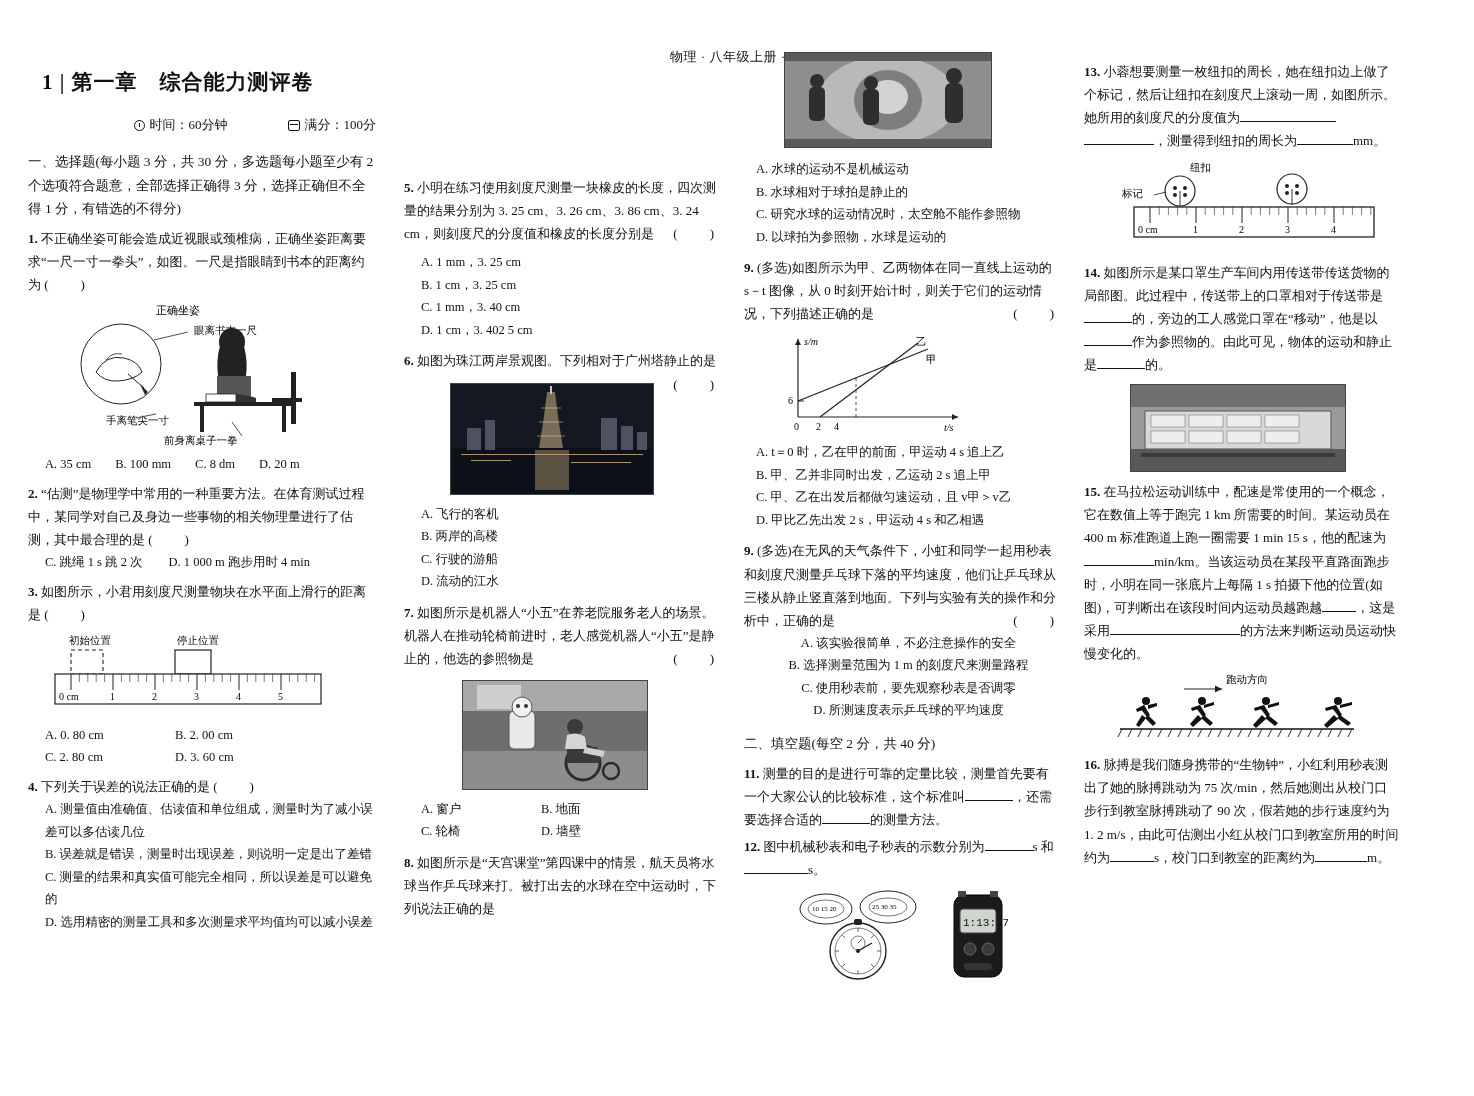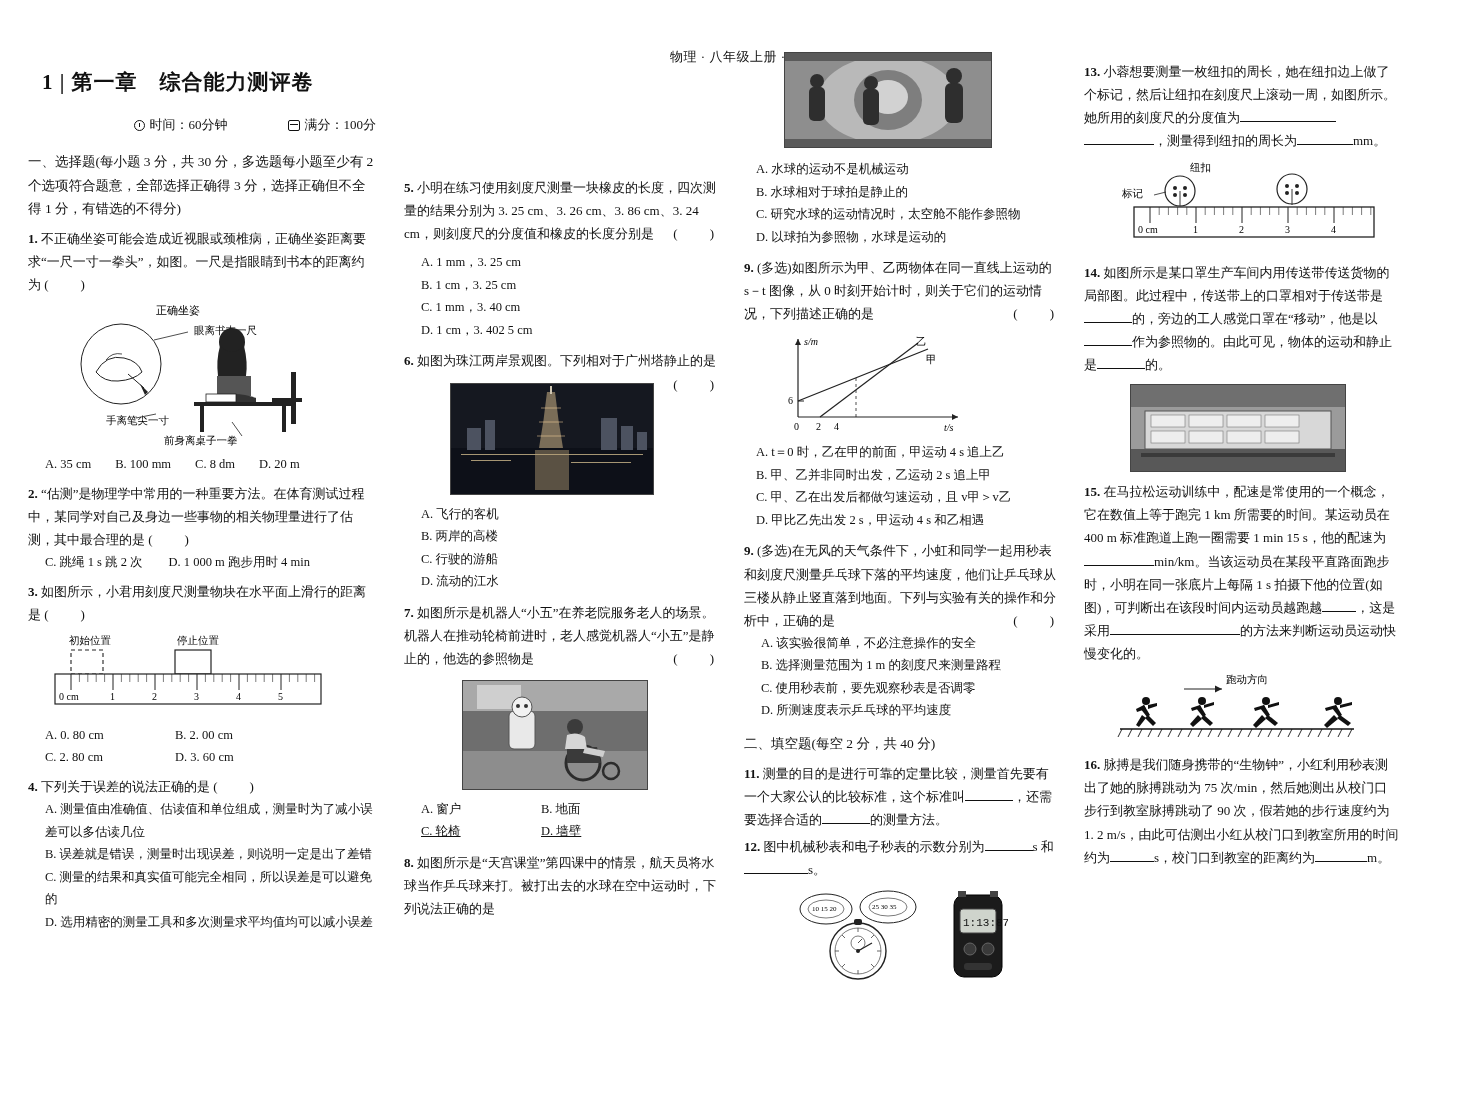--- a/index.html
+++ b/index.html
@@ -312,21 +312,21 @@
         <path d="M104 54 q10 -4 18 2 l2 12 l-22 0z" fill="#d6d6d6"></path>
         <path d="M122 66 l20 4 l-2 6 l-20 -4z" fill="#cfcfcf"></path>
       </svg>
     </div>
 
     <div class="opts">
       <div style="display:flex;">
           <span style="width:120px">A. 窗户</span>
           <span>B. 地面</span>
         </div>
-      <div style="display:flex;text-decoration:underline;">
+      <div style="display:flex;">
           <span style="width:120px">C. 轮椅</span>
           <span>D. 墙壁</span>
         </div>
     </div>
 
     <div class="q" style="margin-top:8px;">
       <span class="num">8.</span>
       <span>如图所示是“天宫课堂”第四课中的情景，航天员将水球当作乒乓球来打。被打出去的水球在空中运动时，下列说法正确的是</span>
     </div>
   </div>
@@ -394,21 +394,21 @@
       <div>B. 甲、乙并非同时出发，乙运动 2 s 追上甲</div>
       <div>C. 甲、乙在出发后都做匀速运动，且 v甲＞v乙</div>
       <div>D. 甲比乙先出发 2 s，甲运动 4 s 和乙相遇</div>
     </div>
 
     <div class="q" style="margin-top:8px;">
       <span class="num">9.</span>
       <span>(多选)在无风的天气条件下，小虹和同学一起用秒表和刻度尺测量乒乓球下落的平均速度，他们让乒乓球从三楼从静止竖直落到地面。下列与实验有关的操作和分析中，正确的是</span>
       <span class="paren" style="float:right">(　　)</span>
     </div>
-    <div class="opts" style="">
+    <div class="opts" style="text-align:center;">
       <div>A. 该实验很简单，不必注意操作的安全</div>
       <div>B. 选择测量范围为 1 m 的刻度尺来测量路程</div>
       <div>C. 使用秒表前，要先观察秒表是否调零</div>
       <div>D. 所测速度表示乒乓球的平均速度</div>
     </div>
 
     <div class="sec-head" style="margin-top:10px;">二、填空题(每空 2 分，共 40 分)</div>
 
     <div class="q">
       <span class="num">11.</span>

